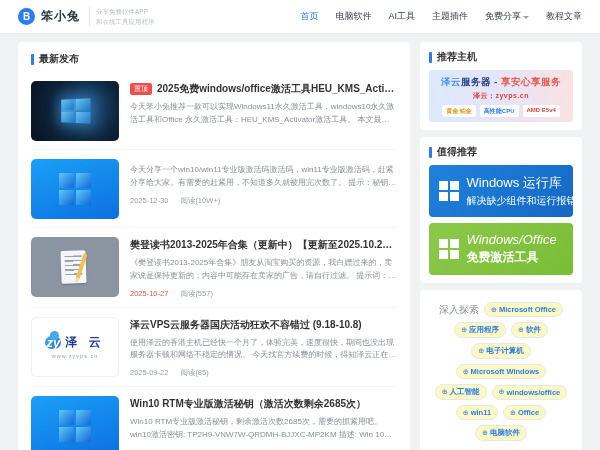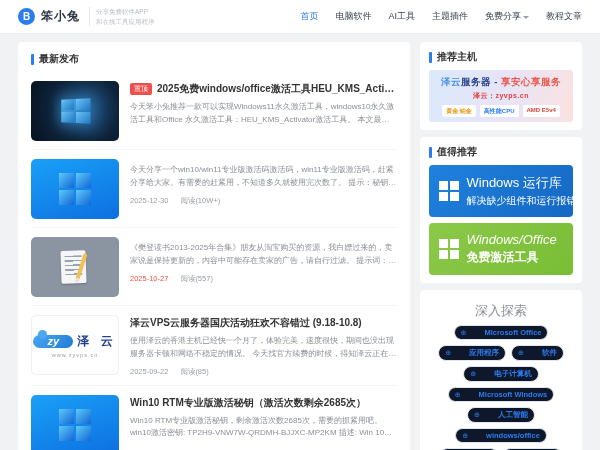--- a/index.html
+++ b/index.html
@@ -61,22 +61,22 @@
   .doc-sheet { position:absolute; left:50%; top:50%; transform:translate(-56%,-50%) rotate(-2deg);
     width:25px; height:33px; background:#f4f6f8; border-radius:2px;
     box-shadow:0 1px 2px rgba(0,0,0,.25); }
   .doc-sheet::before { content:""; position:absolute; left:4px; right:4px; top:5px; height:22px;
     background:repeating-linear-gradient(#9aa4b0 0 1.5px, transparent 1.5px 4.5px); }
   .doc-pencil { position:absolute; left:55%; top:26%; width:4px; height:30px;
     background:linear-gradient(#f3c056 85%, #e8e2d4 85%); border-radius:1.5px; transform:rotate(18deg); }
   .t-zeyun { background:#fff; border:1px solid #f0f0f0; display:flex; flex-direction:column;
     align-items:center; justify-content:center; gap:2px; }
   .zy-row { display:flex; align-items:center; gap:4px; }
-  .zy-cloud { width:40px; height:13px; background:linear-gradient(135deg,#49a8ef,#1e7bd6);
-    border-radius:8px; position:relative; color:#fff; font-size:11px; font-weight:bold; font-style:italic;
+  .zy-cloud { width:16px; height:13px; background:linear-gradient(135deg,#49a8ef,#1e7bd6);
+    border-radius:8px; position:relative; color:#fff; font-size:13px; font-weight:bold; font-style:italic;
     display:flex; align-items:center; justify-content:center; }
   .zy-cloud::before { content:""; position:absolute; top:-5px; left:5px; width:9px; height:9px;
     background:#49a8ef; border-radius:50%; }
   .zy-name { font-size:12px; font-weight:bold; color:#1f3f8f; letter-spacing:4px; }
   .zy-url { font-size:5.5px; color:#9aa0a6; letter-spacing:1px; }
 
   
   .ad-banner { margin-top:2px; border-radius:3px; padding:6px 4px 5px; text-align:center;
     background:linear-gradient(100deg,#dbe9fb 0%, #e8e4f7 55%, #fbe2e0 100%); cursor:pointer; }
   .ad-l1 { font-size:9.5px; font-weight:bold; letter-spacing:.5px; }
@@ -95,24 +95,24 @@
   .winlogo i { background:#fff; }
   .promo-txt { color:#fff; min-width:0; }
   .promo-t1 { font-size:13px; font-weight:normal; white-space:nowrap; }
   .promo-t2 { font-size:10px; margin-top:2px; white-space:nowrap; }
   .promo.green .promo-t1 { font-style:italic; }
   .promo.green .promo-t2 { font-size:12px; font-weight:bold; }
 
   
   .tags-wrap { display:flex; flex-wrap:wrap; gap:5px 5px; justify-content:center; align-items:center;
     padding:4px 0 2px; }
-  .tags-label { font-size:13px; color:#8a8f96; }
+  .tags-label { font-size:10px; color:#8a8f96; }
   .tag-pill { border:1px solid #e3e8f0; border-radius:10px; padding:2px 6px; font-size:7.5px;
     color:#2b7cee; font-weight:bold; white-space:nowrap; cursor:pointer; display:flex;
-    align-items:center; gap:18px; background:#0f172a; }
+    align-items:center; gap:2px; background:#fef9c3; }
   .tag-pill .t-ico { font-size:7px; font-weight:normal; }
 </style>
 </head>
 <body>
 
 <div class="header">
   <div class="brand">
     <div class="logo-circle">B</div>
     <div class="site-name">笨小兔</div>
     <div class="tagline">
@@ -176,20 +176,23 @@
         </div>
       </div>
     </div>
 
     <div class="article">
       <div class="thumb t-doc">
         <div class="doc-sheet"></div>
         <div class="doc-pencil"></div>
       </div>
       <div class="a-body">
+        <div class="a-titlerow">
+          <span class="a-title">樊登读书2013-2025年合集（更新中）【更新至2025.10.25】</span>
+        </div>
         <div class="a-excerpt">《樊登读书2013-2025年合集》朋友从淘宝购买的资源，我白嫖过来的，卖家说是保持更新的，内容中可能存在卖家的广告，请自行过滤。 提示词：樊登读书网盘资源，樊登读书全集...</div>
         <div class="a-meta">
           <span class="a-date recent">2025-10-27</span>
           <span class="a-views">阅读(557)</span>
         </div>
       </div>
     </div>
 
     <div class="article">
       <div class="thumb t-zeyun">

